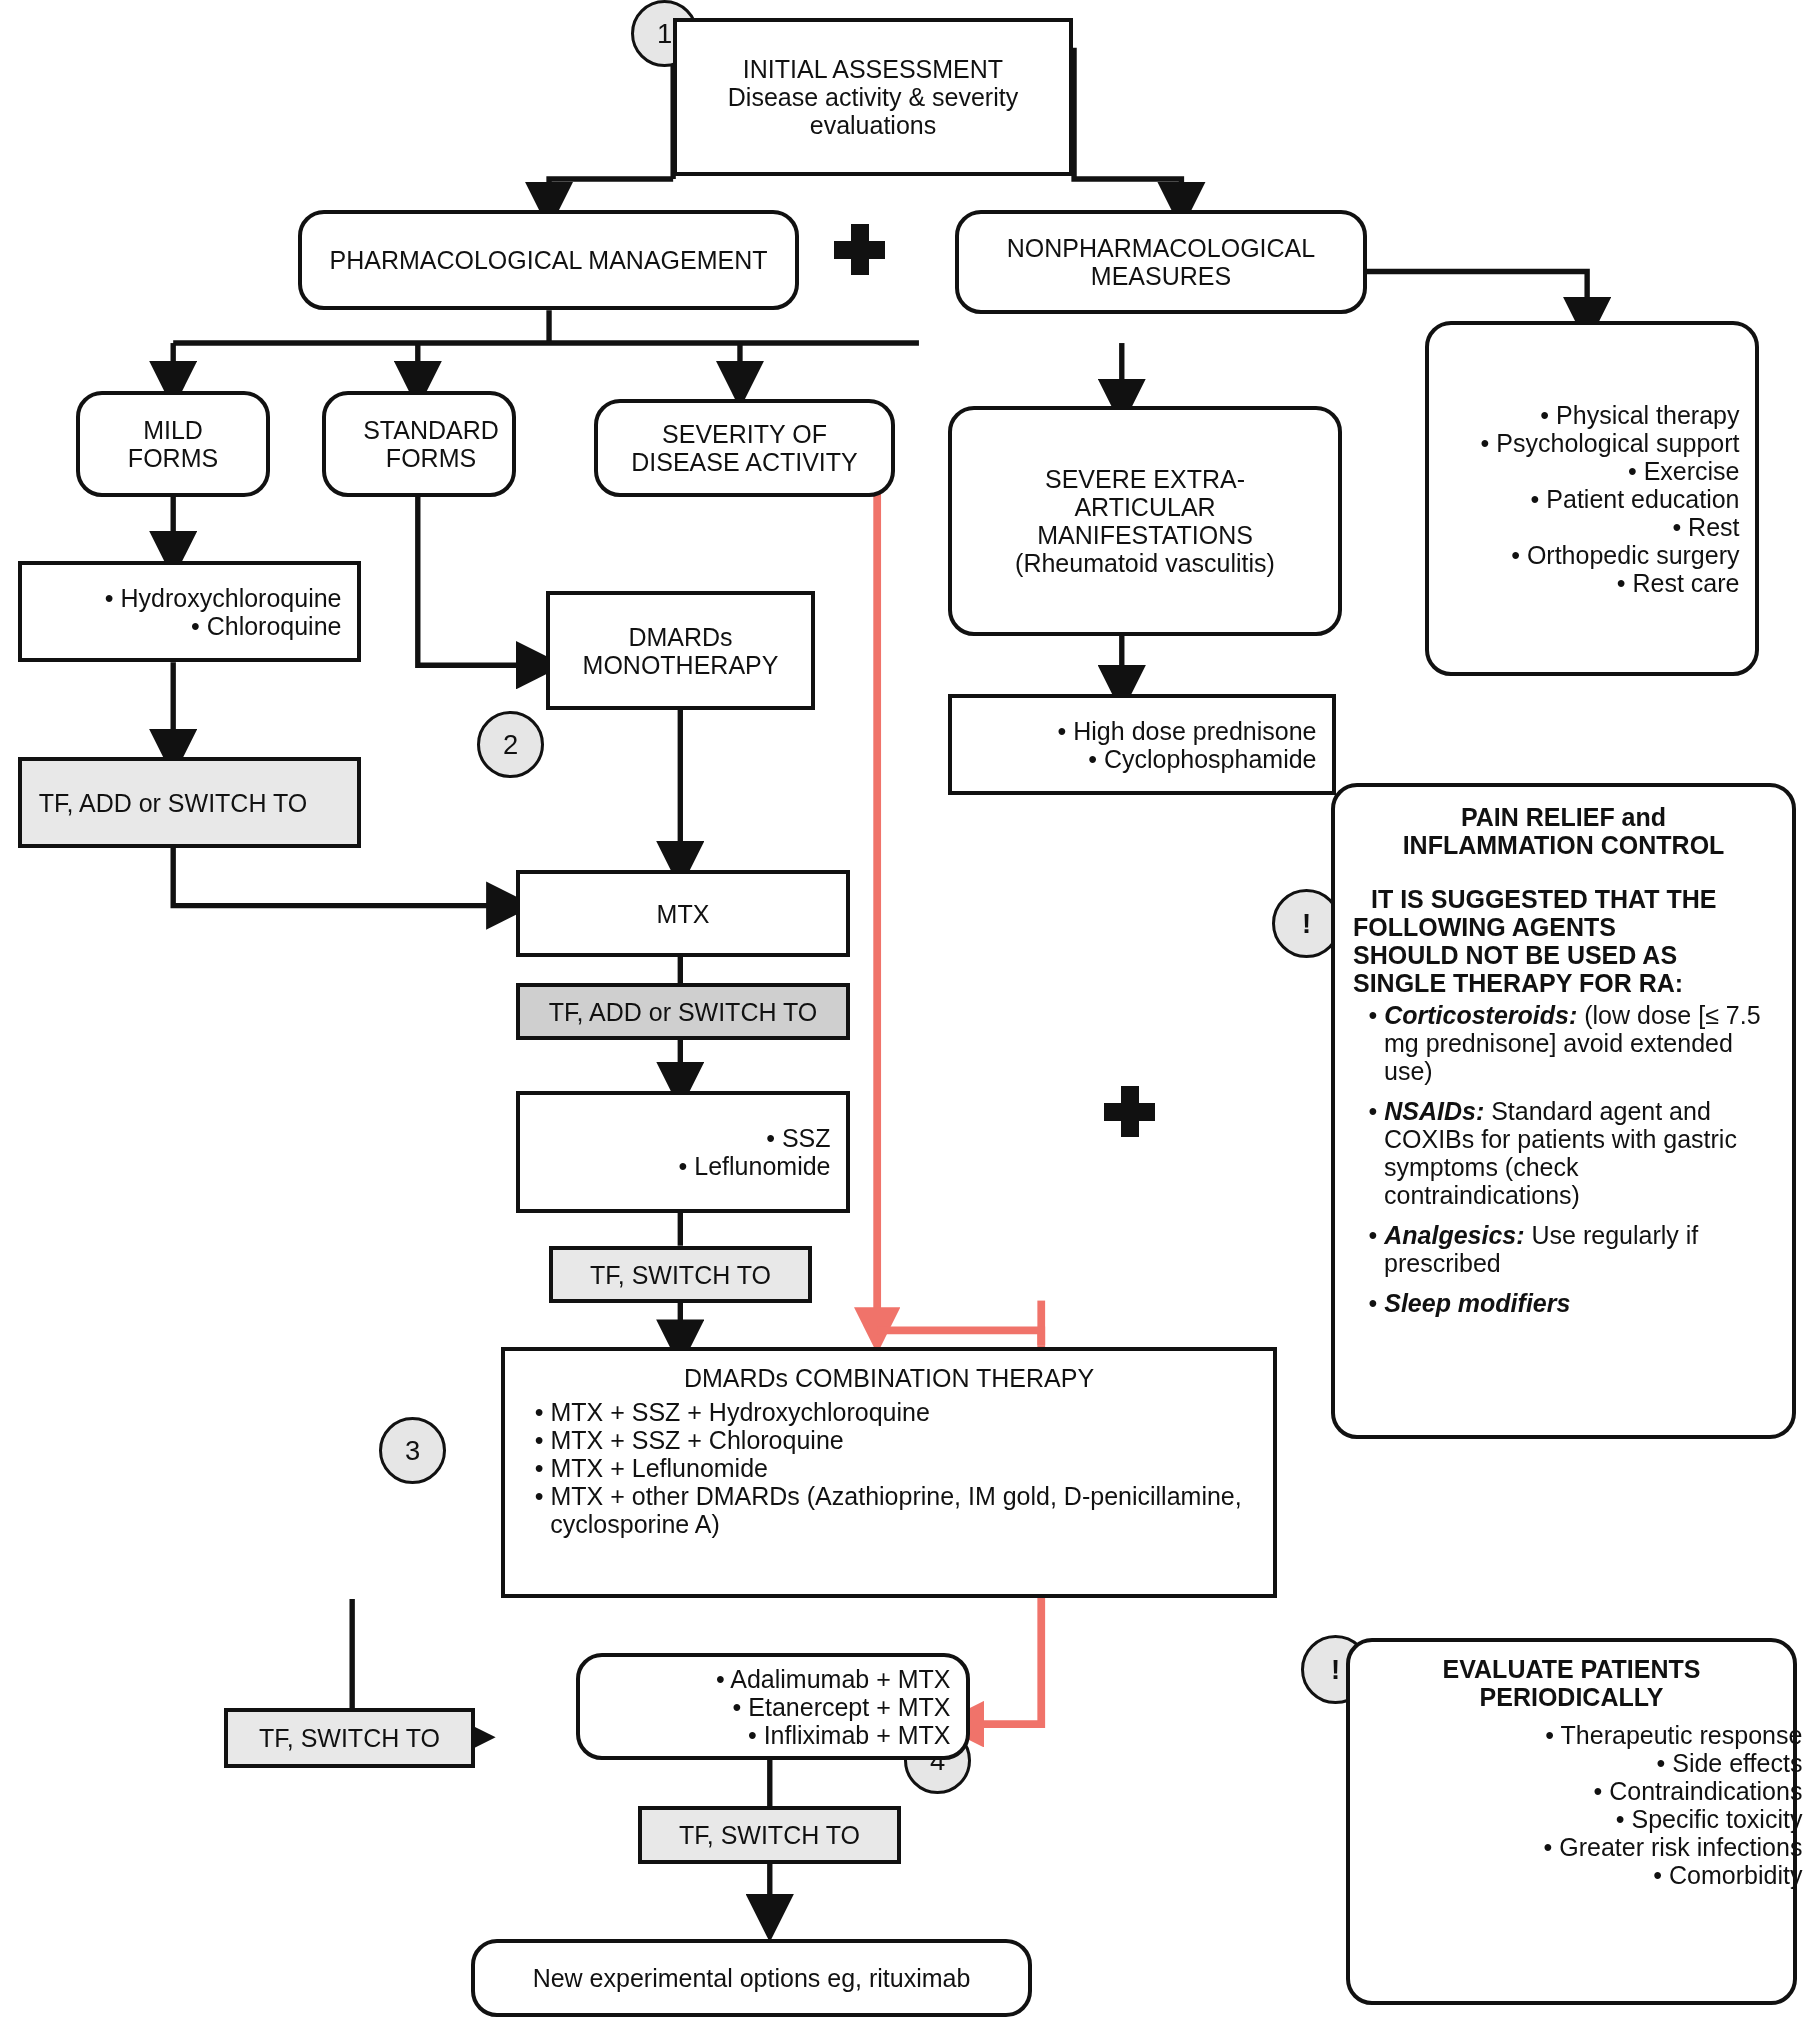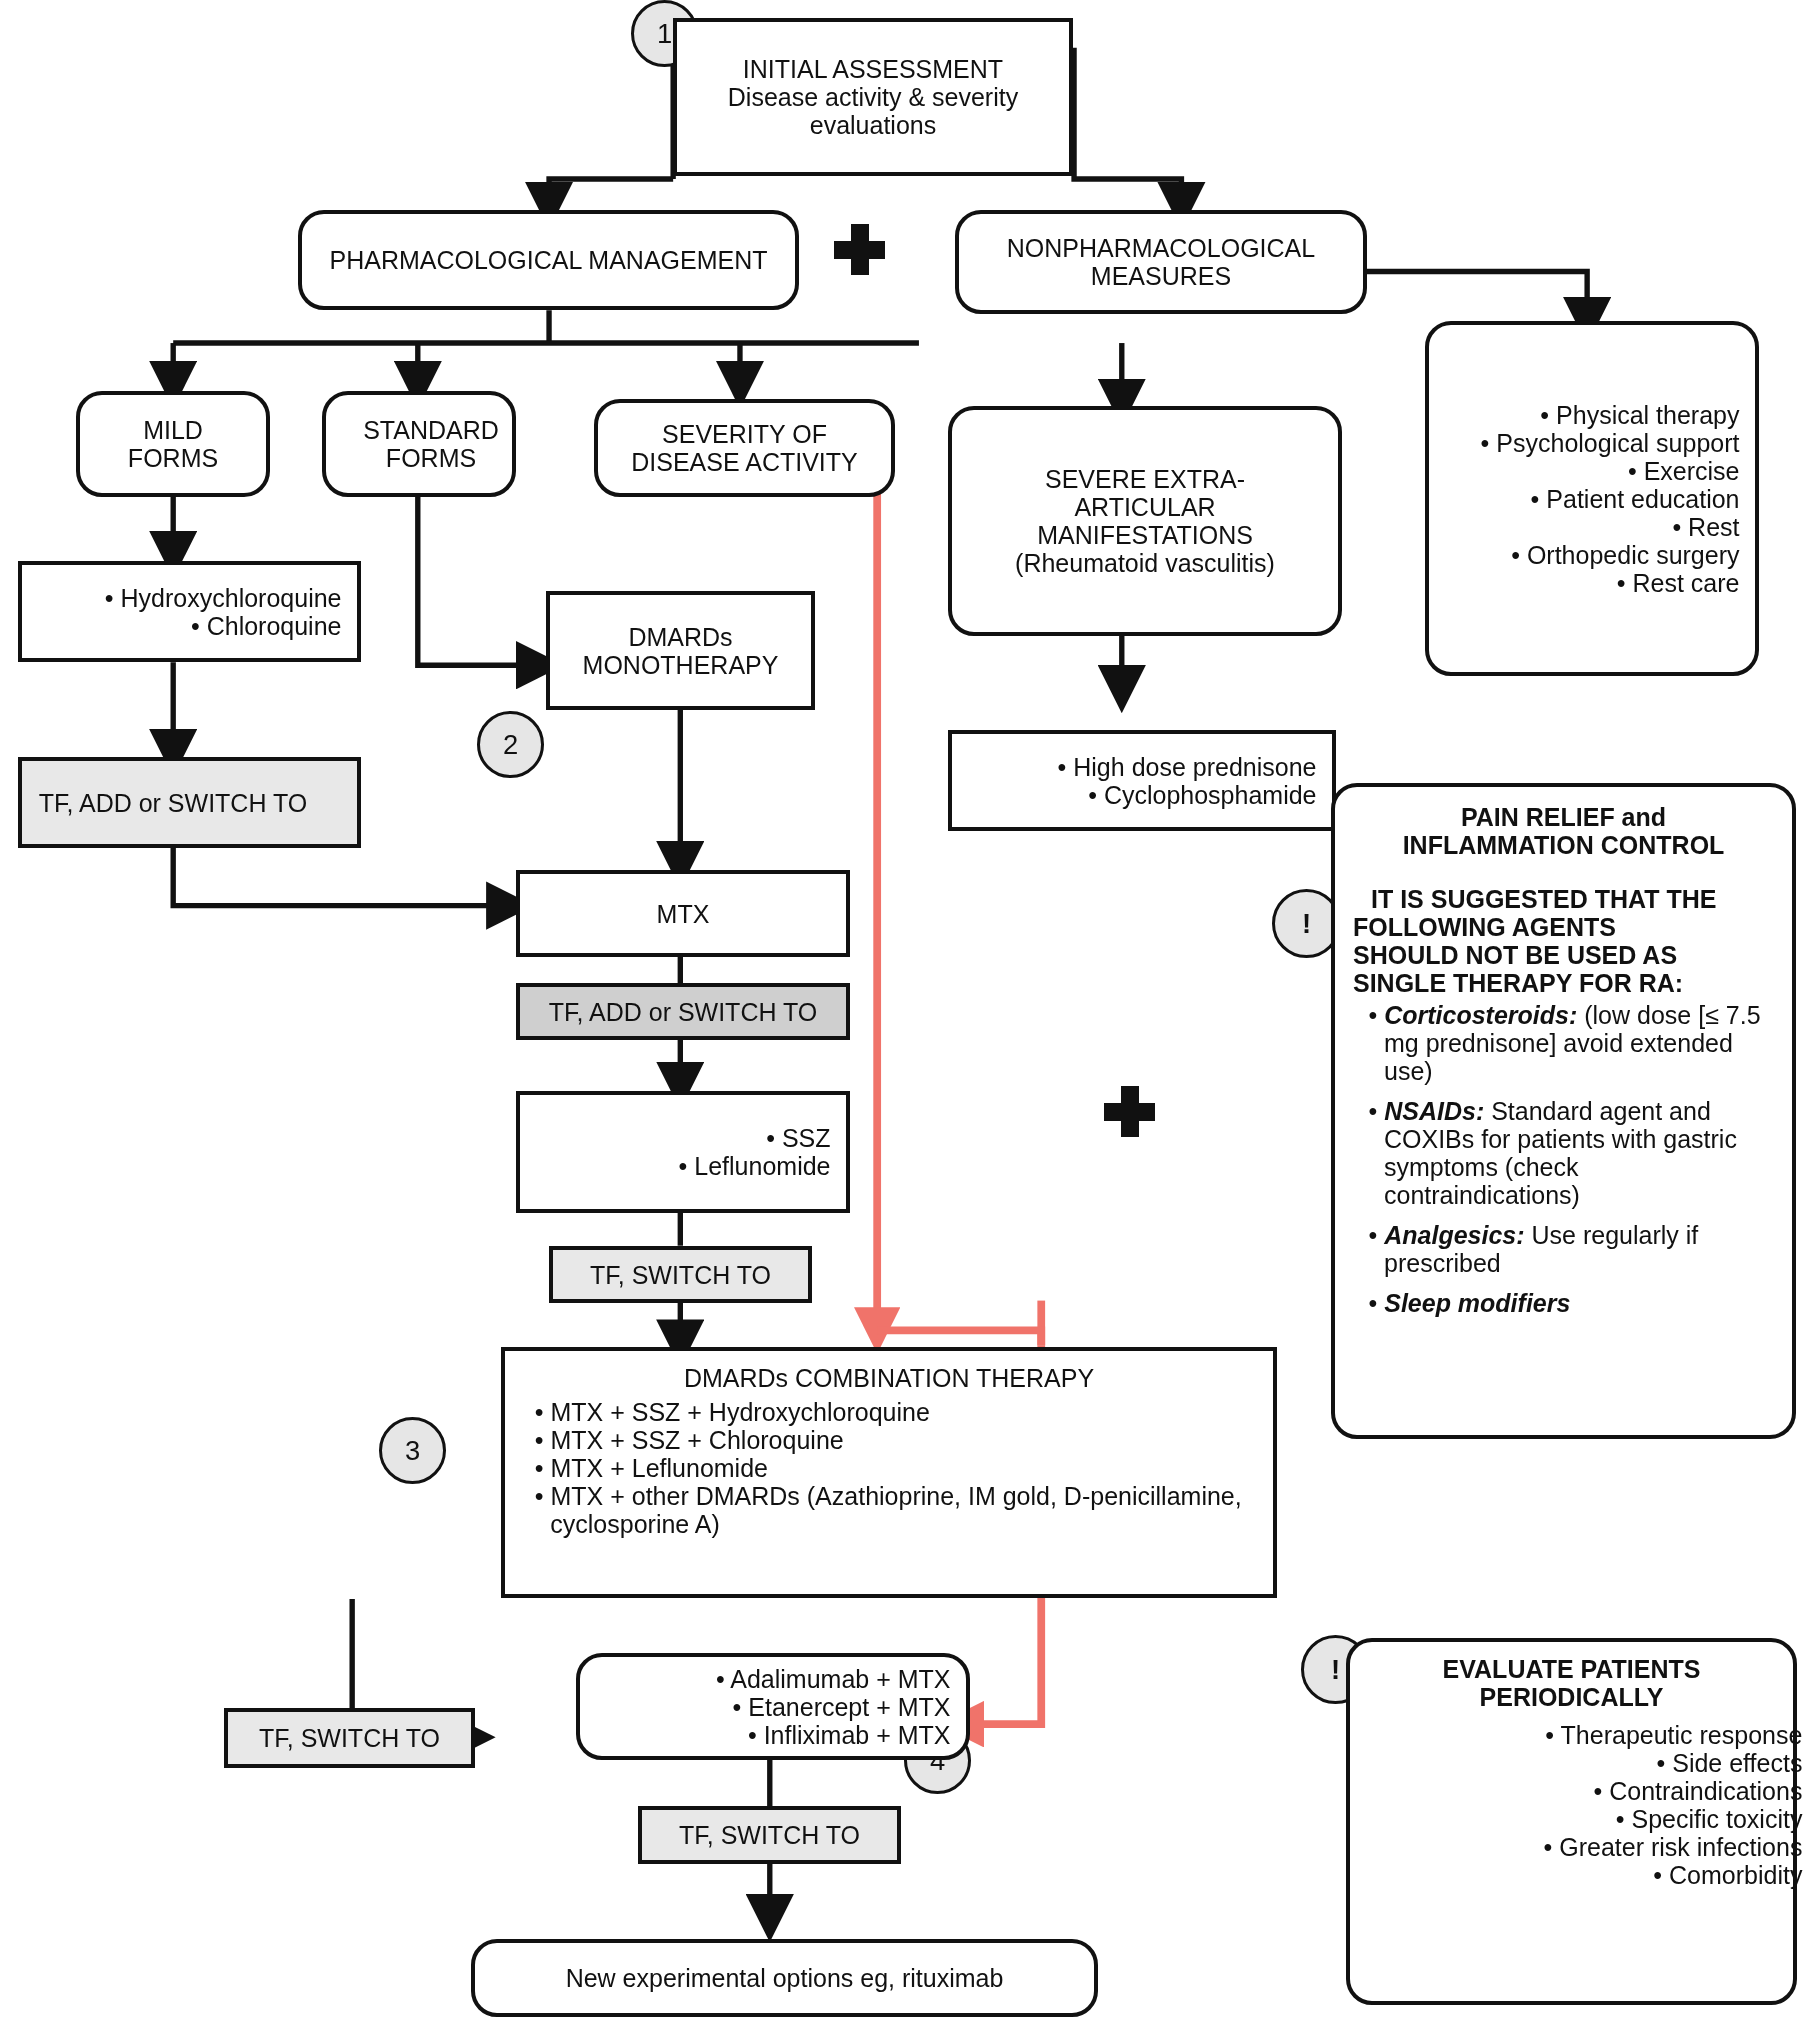--- a/index.html
+++ b/index.html
@@ -200,21 +200,21 @@
     <div style="width:100%;">
       <div class="li hang">• <span>SSZ</span></div>
       <div class="li hang">• <span>Leflunomide</span></div>
     </div>
   </div>
 
   <div class="node sq gray" style="left:549px;top:1246px;width:263px;height:57px;">
     <div class="p">TF, SWITCH TO</div>
   </div>
 
-  <div class="node sq listbox" style="left:948px;top:730px;width:388px;height:101px;justify-content:center;padding-left:36px;">
+  <div class="node sq listbox" style="left:948px;top:694px;width:388px;height:101px;justify-content:center;padding-left:36px;">
     <div style="width:100%;">
       <div class="li hang">• <span>High dose prednisone</span></div>
       <div class="li hang">• <span>Cyclophosphamide</span></div>
     </div>
   </div>
 
   <div class="node sq wrapbox" style="left:501px;top:1347px;width:776px;height:251px;justify-content:flex-start;padding-top:13px;">
     <div class="hdr" style="font-weight:normal;margin-bottom:6px;">DMARDs COMBINATION THERAPY</div>
     <div style="width:100%;">
       <div class="li hang">• <span>MTX + SSZ + Hydroxychloroquine</span></div>
@@ -233,21 +233,21 @@
       <div class="li hang">• <span>Adalimumab + MTX</span></div>
       <div class="li hang">• <span>Etanercept + MTX</span></div>
       <div class="li hang">• <span>Infliximab + MTX</span></div>
     </div>
   </div>
 
   <div class="node sq gray" style="left:638px;top:1806px;width:263px;height:58px;">
     <div class="p">TF, SWITCH TO</div>
   </div>
 
-  <div class="node rounded" style="left:471px;top:1939px;width:627px;height:78px;justify-content:center;">
+  <div class="node rounded" style="left:471px;top:1939px;width:561px;height:78px;justify-content:center;">
     <div class="p">New experimental options eg, rituximab</div>
   </div>
 
   <div class="node rounded wrapbox" style="left:1331px;top:783px;width:465px;height:656px;justify-content:flex-start;padding:15.5px 18px;">
     <div class="hdr">PAIN RELIEF and</div>
     <div class="hdr">INFLAMMATION CONTROL</div>
     <div style="height:26px;"></div>
     <div class="b" style="padding-left:18px;">IT IS SUGGESTED THAT THE</div>
     <div class="b">FOLLOWING AGENTS</div>
     <div class="b">SHOULD NOT BE USED AS</div>

